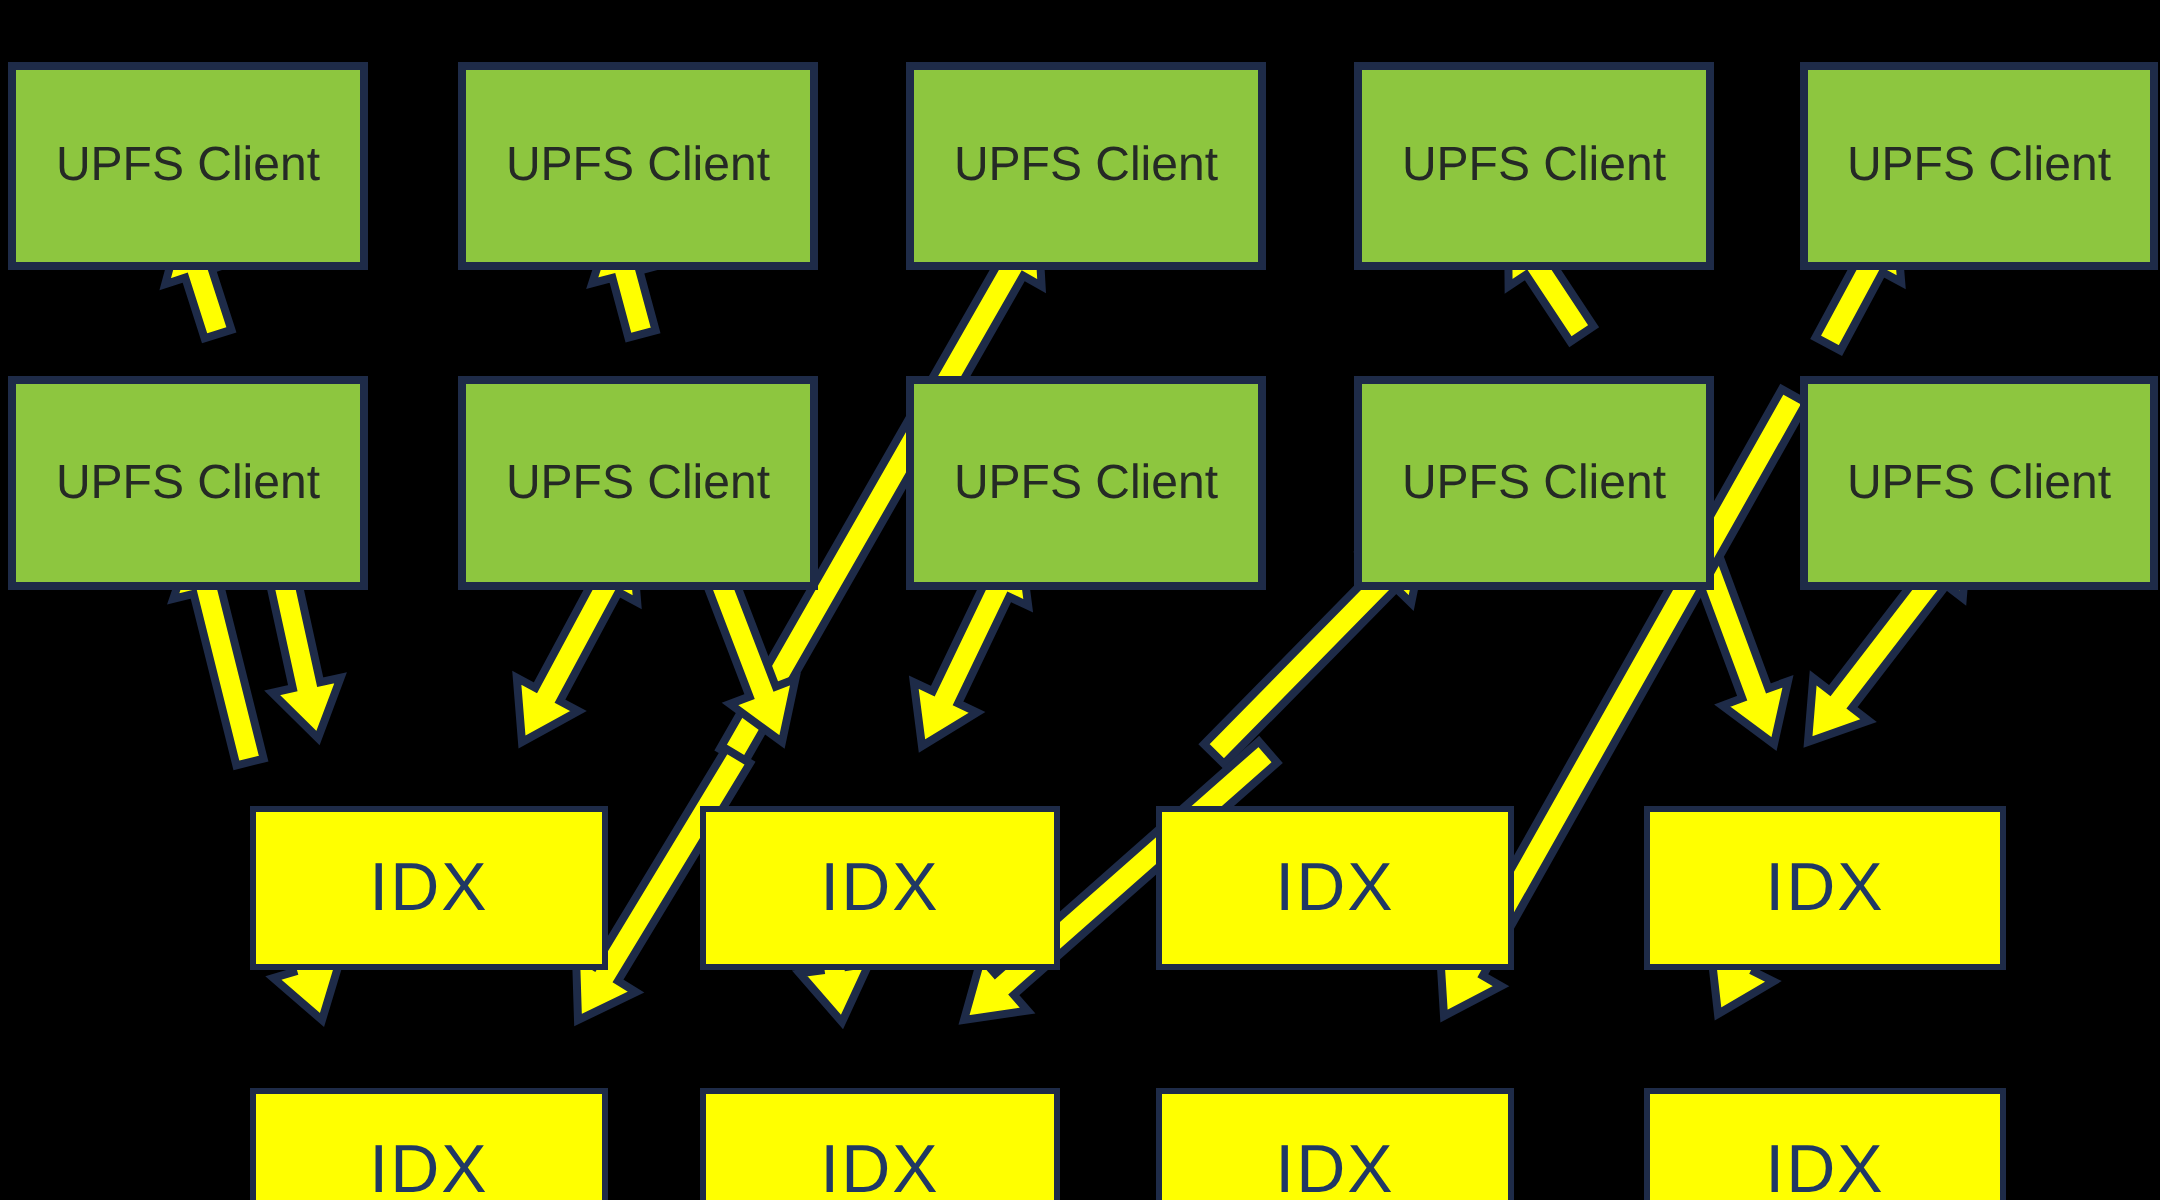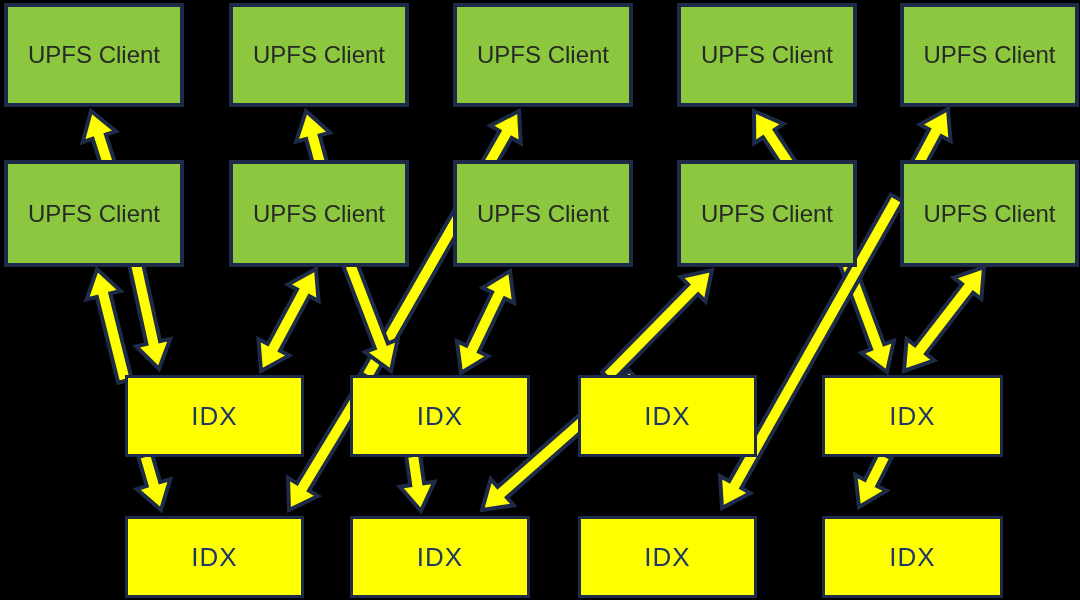--- a/index.html
+++ b/index.html
@@ -9,29 +9,30 @@
   }
   #canvas{
     position:relative;width:1080px;height:600px;
     background:#000000;overflow:hidden;
   }
   #arrow-layer{position:absolute;left:0;top:0;z-index:1;}
   .node{
     position:absolute;z-index:2;box-sizing:border-box;
     display:flex;align-items:center;justify-content:center;
     text-align:center;
+    margin-top:28px;
   }
   .node.client{
     border:4px solid #1e2b48;
     font-size:24px;
     letter-spacing:0px;
   }
   .node.idx{
     border:3px solid #1e2b48;
-    font-size:26px;
+    font-size:34px;
     letter-spacing:1px;
   }
 </style>
 </head>
 <body>
 
 <div id="canvas" style="background: rgb(0, 0, 0);">
   <svg id="arrow-layer" width="1080" height="600" viewBox="0 0 1080 600">
       <polygon points="115.7,164.9 105.9,134.6 115.9,131.3 91.0,111.0 82.6,142.1 92.6,138.8 102.3,169.1" fill="#ffff00" stroke="#1e2b48" stroke-width="4" stroke-linejoin="miter" stroke-miterlimit="6"></polygon>
       <polygon points="327.8,165.2 319.7,135.3 329.9,132.6 306.0,111.0 296.1,141.6 306.2,138.9 314.2,168.8" fill="#ffff00" stroke="#1e2b48" stroke-width="4" stroke-linejoin="miter" stroke-miterlimit="6"></polygon>

